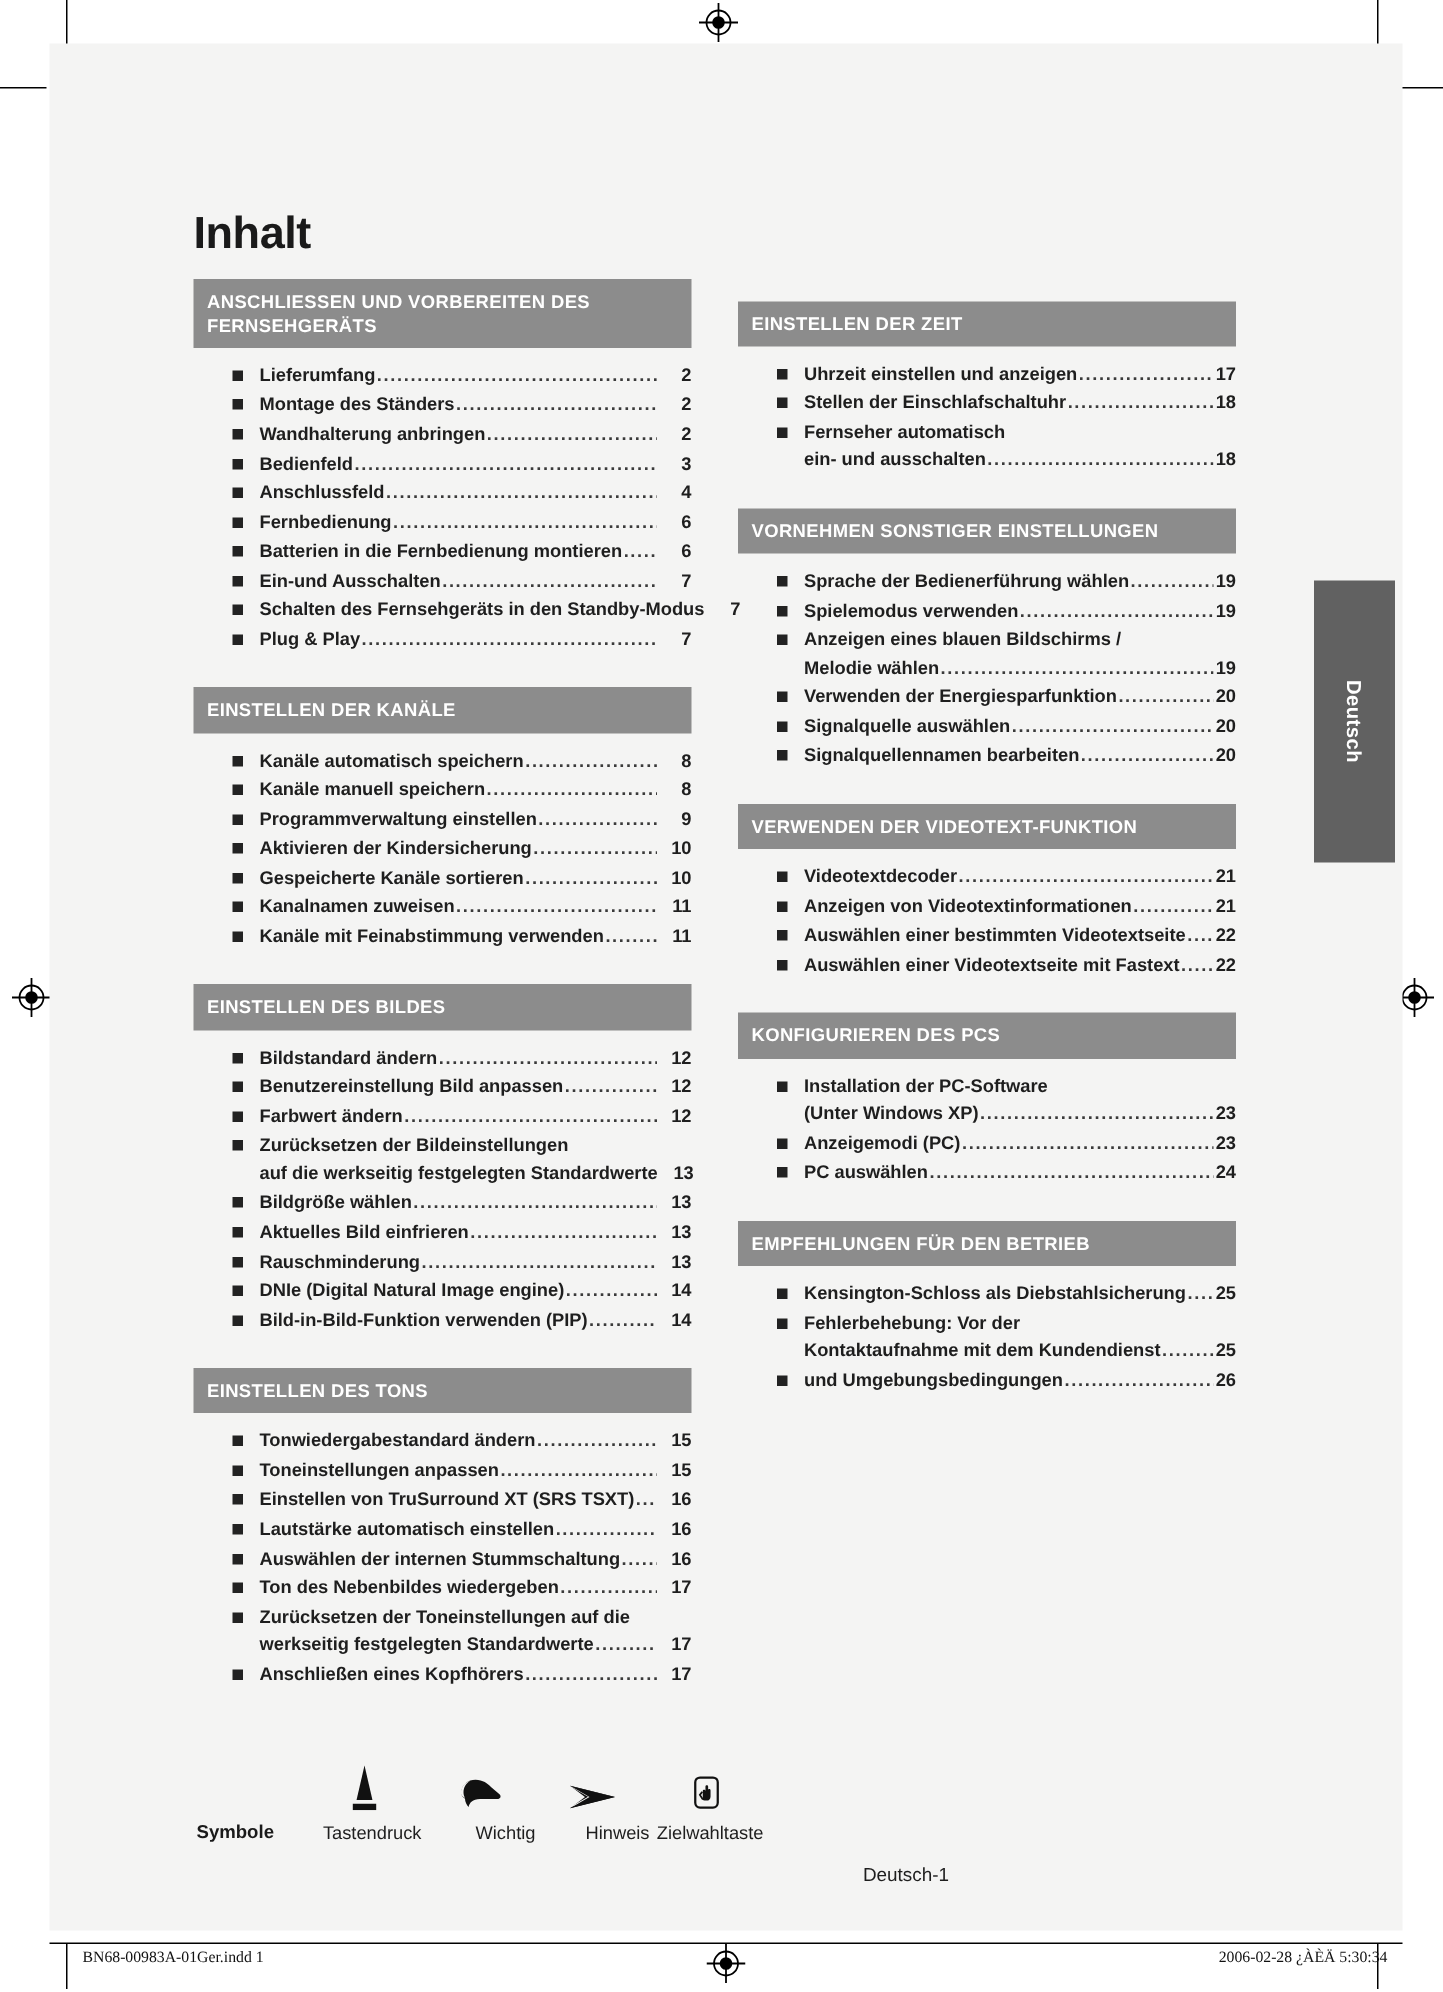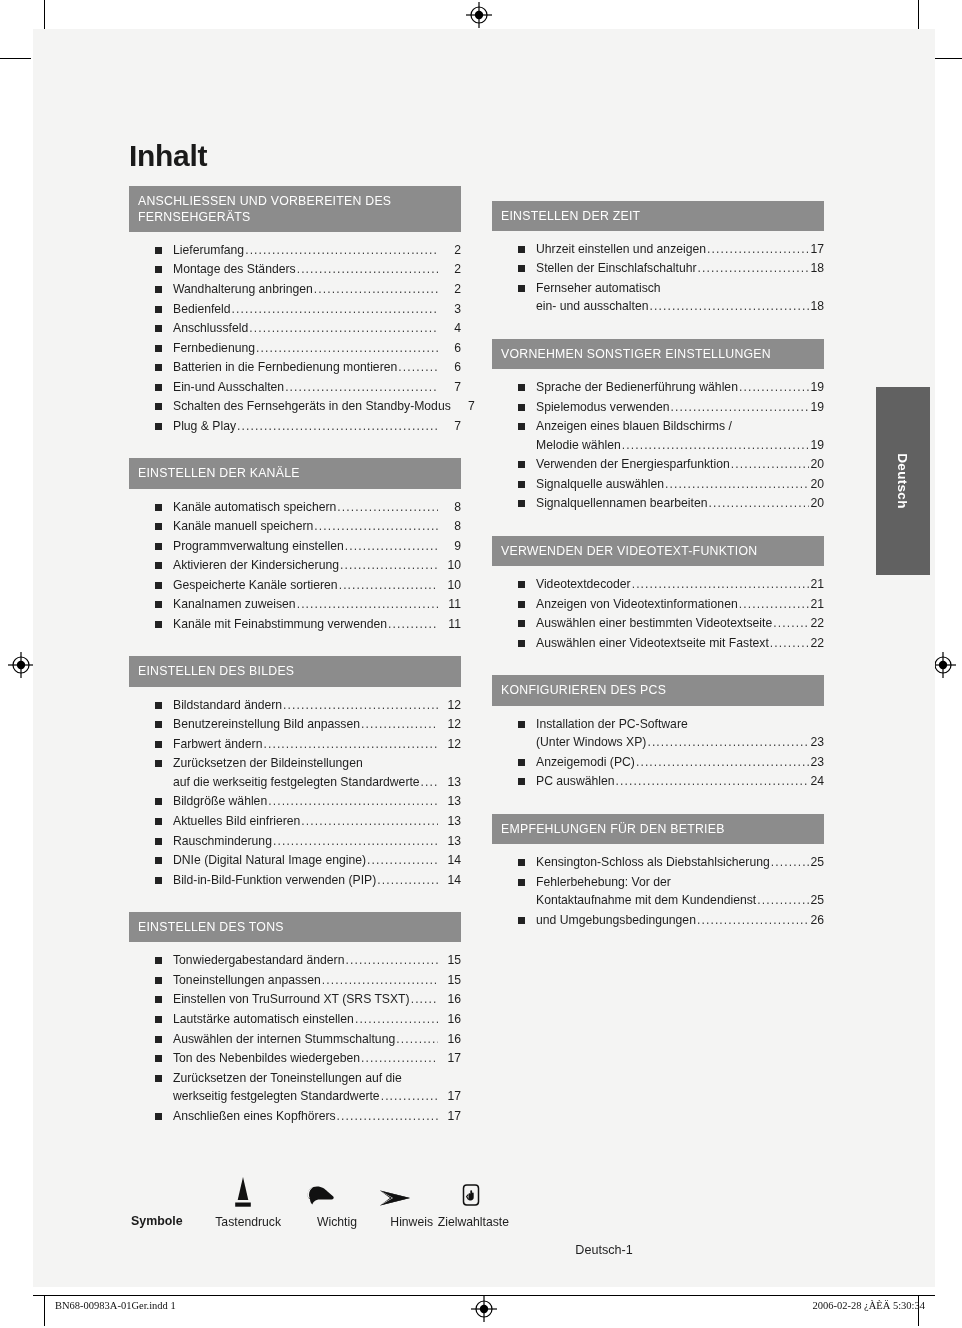--- a/index.html
+++ b/index.html
@@ -93,21 +93,21 @@
   }
 
   
   .section {
     margin-bottom: 16px;
   }
   .section-header {
     background: #8c8c8c;
     color: #ffffff;
     font-size: 12.3px;
-    font-weight: normal;
+    font-weight: bold;
     letter-spacing: 0.25px;
     padding: 7px 9px 7px 9px;
     line-height: 1.32;
     text-transform: none;
   }
   .entries {
     padding: 9px 0 6px 0;
   }
 
   
@@ -122,20 +122,21 @@
   .entry-bullet {
     flex: 0 0 auto;
     width: 7px;
     height: 7px;
     background: #222222;
     margin: 6px 11px 0 26px;
   }
   .entry-body {
     flex: 1 1 auto;
     min-width: 0;
+    font-weight: bold;
   }
   .entry-line {
     display: flex;
     align-items: baseline;
     width: 100%;
   }
   .entry-text {
     white-space: nowrap;
   }
   .leader {

